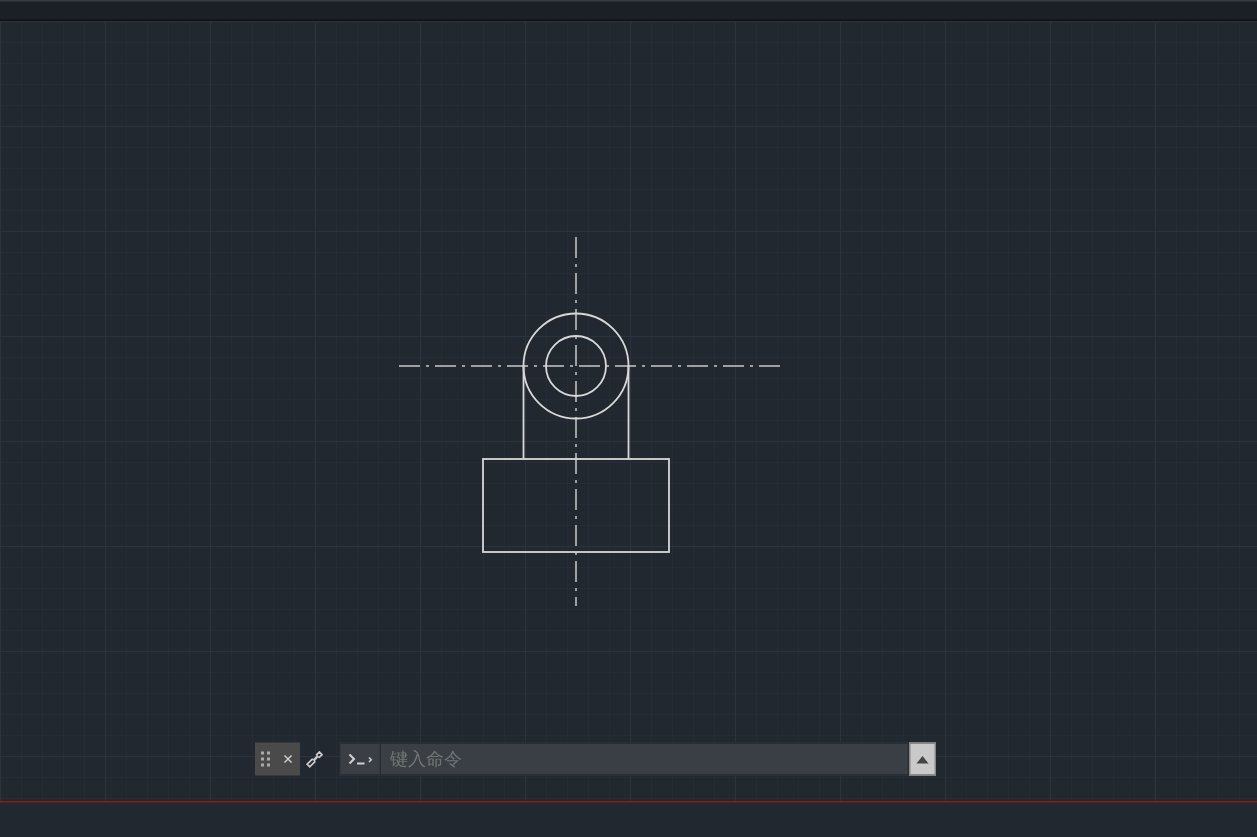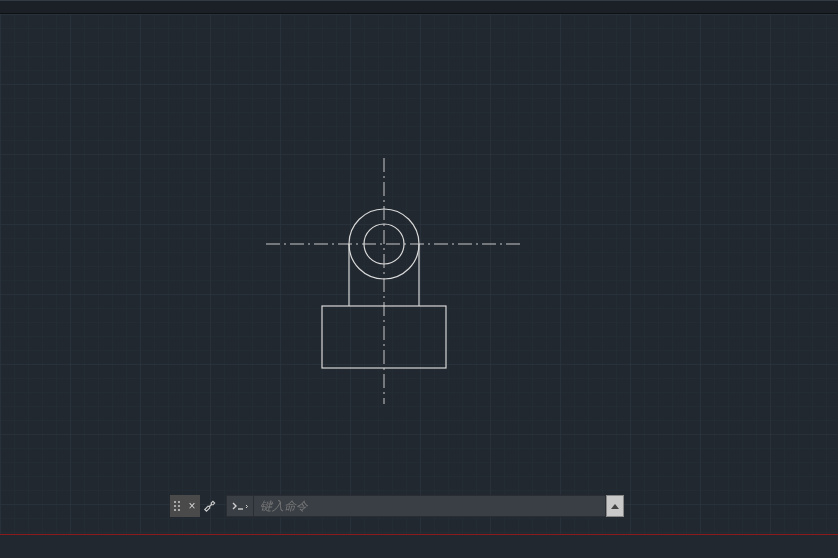--- a/index.html
+++ b/index.html
@@ -6,21 +6,21 @@
   html, body { width: 838px; height: 558px; overflow: hidden; background: #212830; font-family: "Microsoft YaHei", sans-serif; }
   .top-bar { width: 838px; height: 14px; background: #1b2026; border-top: 1px solid #333a44; border-bottom: 1px solid #0e1114; }
   .canvas-wrap { position: relative; width: 838px; height: 520px; background: #212830; }
   .grid { position: absolute; inset: 0; pointer-events: none; }
   .drawing { position: absolute; inset: 0; pointer-events: none; }
   .cmdbar { position: absolute; left: 170px; bottom: 16px; height: 24px; display: flex; align-items: center; }
   .cmd-handle { width: 14px; height: 22px; background: #4a4a4a; display: flex; align-items: center; justify-content: center; cursor: grab; }
   .cmd-close { width: 16px; height: 22px; background: #4a4a4a; color: #d0d0d0; font-size: 12px; display: flex; align-items: center; justify-content: center; cursor: pointer; }
   .cmd-wrench { width: 20px; height: 22px; color: #c8c8c8; display: flex; align-items: center; justify-content: center; cursor: pointer; }
   .cmd-prompt-icon { width: 28px; height: 22px; background: #3a3f46; border: 1px solid #2a2e34; color: #cfcfcf; font-size: 10px; display: flex; align-items: center; justify-content: center; margin-left: 6px; }
-  .cmd-input { width: 352px; height: 22px; background: #3a3f46; border: 1px solid #2a2e34; border-left: none; color: #c8c8c8; font-size: 12px; padding: 0 6px; outline: none; font-style: italic; }
+  .cmd-input { width: 352px; height: 22px; background: #3a3f46; border: 1px solid #2a2e34; border-left: none; color: #c8c8c8; font-size: 12px; padding: 0 6px; outline: none; }
   .cmd-expand { width: 18px; height: 22px; background: #c9c9c9; border: 1px solid #888; display: flex; align-items: center; justify-content: center; cursor: pointer; }
   .expand-tri { width: 0; height: 0; border-left: 4px solid transparent; border-right: 4px solid transparent; border-bottom: 5px solid #444; }
   .bottom-ucs { position: absolute; left: 0; right: 0; bottom: 0; height: 24px; background: #212830; border-top: 1px solid #8b1a1a; }
   .dots { display: flex; flex-direction: column; gap: 2px; }
   .row { display: flex; gap: 2px; }
   .d { width: 2px; height: 2px; background: #aaa; }
 </style>
 </head>
 <body>
 

